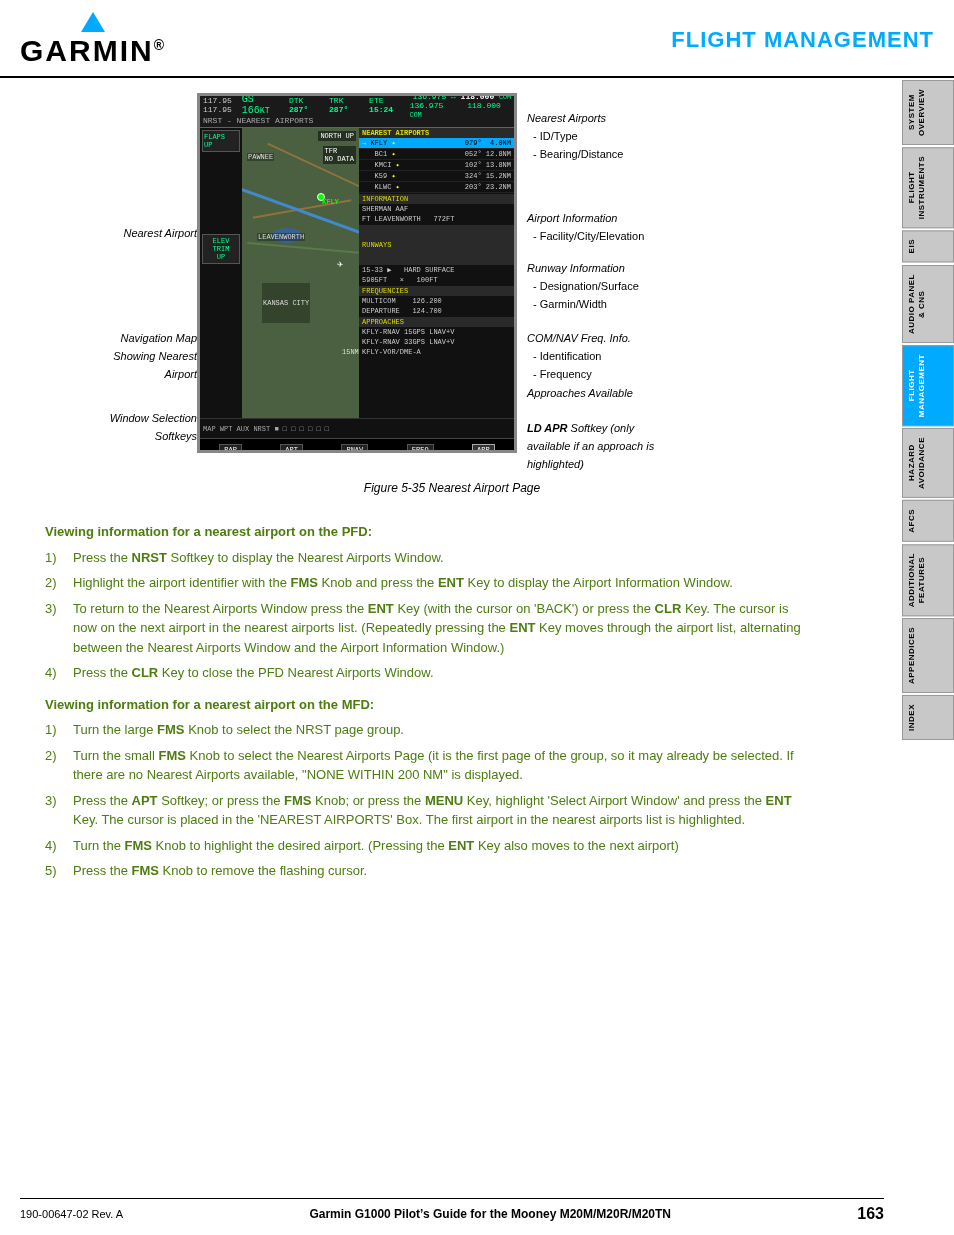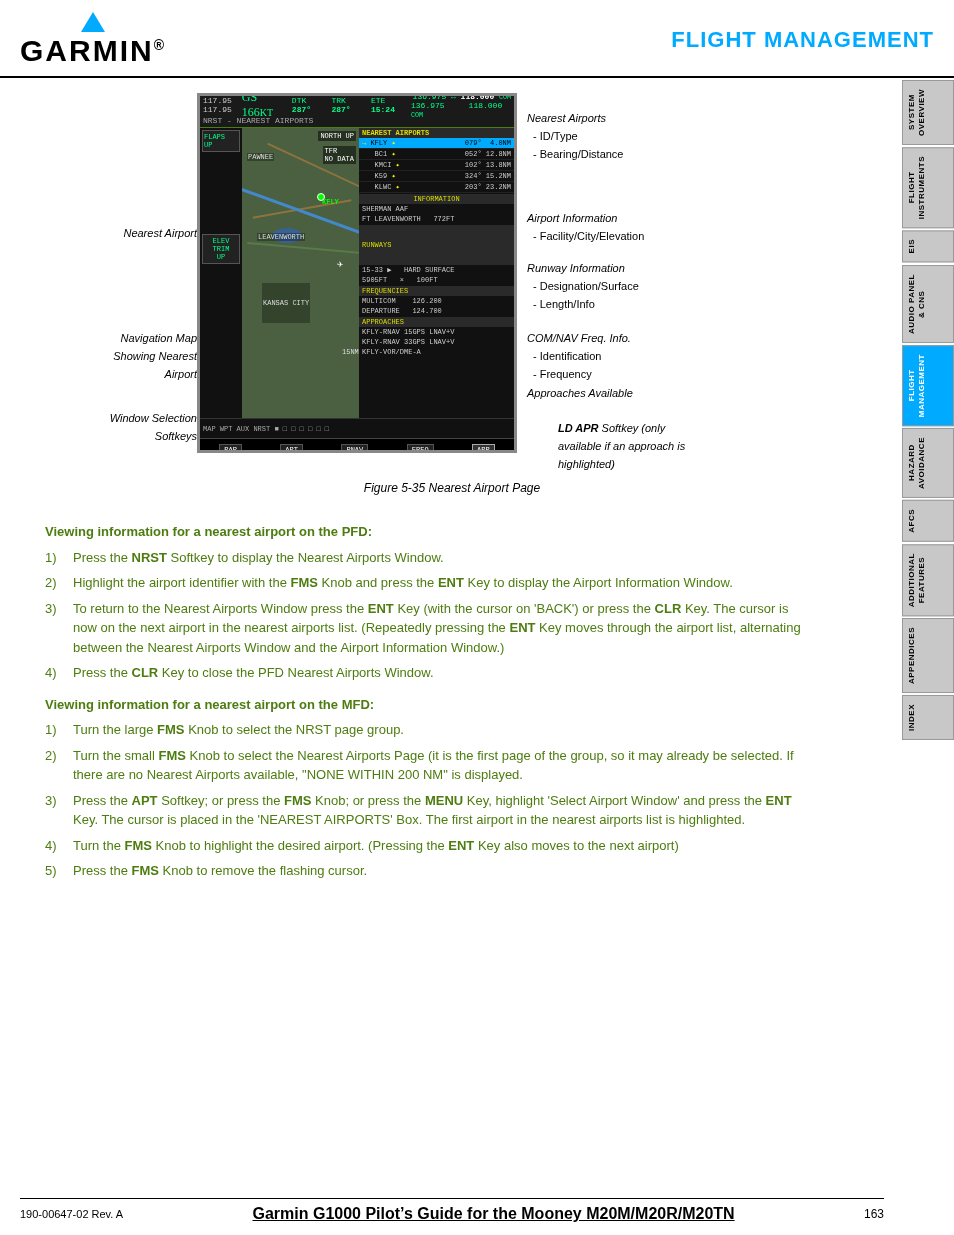--- a/index.html
+++ b/index.html
@@ -132,22 +132,22 @@
       left: 20px;
       right: 70px;
       display: flex;
       justify-content: space-between;
       align-items: center;
       font-size: 12px;
       border-top: 1px solid #000;
       padding-top: 6px;
     }
     .footer-left { font-size: 11px; }
-    .footer-center { font-weight: bold; font-size: 16px; text-decoration: underline; }
-    .footer-right { font-size: 12px; }
+    .footer-center { font-weight: bold; font-size: 12px; }
+    .footer-right { font-size: 16px; font-weight: bold; }
     .left-ann-col {
       width: 155px;
       flex-shrink: 0;
       position: relative;
     }
     .center-col {
       position: relative;
     }
     .right-ann-col {
       width: 200px;
@@ -223,21 +223,20 @@
       background: #00aaff;
       color: #000;
     }
     .avi-panel-row span.arrow { color: #ffff00; }
     .avi-info-title {
       background: #2a2a2a;
       color: #dddd00;
       padding: 1px 3px;
       font-size: 7px;
       margin-top: 1px;
-      text-align: center;
     }
     .avi-info-text {
       color: #ccc;
       padding: 1px 3px;
       font-size: 7px;
     }
     .avi-runway-title {
       background: #2a2a2a;
       color: #dddd00;
       padding: 16px 3px;
@@ -351,21 +350,21 @@
           <div style="position:absolute; top:315px; right:0; text-align:right;">
             <span class="ann-label">Window Selection<br>Softkeys</span>
           </div>
         </div>
 
         <div class="center-col">
           <div class="avi-screen">
 
             <div class="avi-top-bar">
               <span class="gs-val" style="color:#ccc;font-size:8px;">117.95<br>117.95</span>
-              <span style="margin:8px 4px;color:#00ff88;font-size:12px;font-family:Liberation Serif, serif;">GS 166<small>KT</small></span>
+              <span style="margin:8px 4px;color:#00ff88;font-size:10px;">GS 166<small>KT</small></span>
               <span style="color:#00ff88;font-size:8px;">DTK <b>287°</b></span>
               <span style="margin-left:4px;color:#00ff88;font-size:8px;">TRK <b>287°</b></span>
               <span style="margin-left:4px;color:#00ff88;font-size:8px;">ETE <b>15:24</b></span>
               <span style="margin-left:auto;color:#00ff88;font-size:8px;display:flex;flex-direction:column;align-items:flex-end;">
                 <span>136.975 ↔ <b style="color:#fff;">118.000</b> <small>COM</small></span>
                 <span>136.975 &nbsp;&nbsp;&nbsp; 118.000 <small>COM</small></span>
               </span>
             </div>
 
             <div class="avi-second-bar">
@@ -462,29 +461,29 @@
         </div>
 
         <div class="right-ann-col" style="position:relative; height:380px;">
           <div style="position:absolute; top:15px; left:10px;">
             <span class="ann-label"><i>Nearest Airports</i><br><span class="ann-detail">- ID/Type</span><br><span class="ann-detail">- Bearing/Distance</span></span>
           </div>
           <div style="position:absolute; top:115px; left:10px;">
             <span class="ann-label"><i>Airport Information</i><br><span class="ann-detail">- Facility/City/Elevation</span></span>
           </div>
           <div style="position:absolute; top:165px; left:10px;">
-            <span class="ann-label"><i>Runway Information</i><br><span class="ann-detail">- Designation/Surface</span><br><span class="ann-detail">- Length/Info</span></span>
+            <span class="ann-label"><i>Runway Information</i><br><span class="ann-detail">- Designation/Surface</span><br><span class="ann-detail">- Garmin/Width</span></span>
           </div>
           <div style="position:absolute; top:235px; left:10px;">
             <span class="ann-label"><i>COM/NAV Freq. Info.</i><br><span class="ann-detail">- Identification</span><br><span class="ann-detail">- Frequency</span></span>
           </div>
           <div style="position:absolute; top:290px; left:10px;">
             <span class="ann-label"><i>Approaches Available</i></span>
           </div>
-          <div style="position:absolute; top:325px; left:10px;margin-left:31px;">
+          <div style="position:absolute; top:325px; left:10px;">
             <span class="ann-label"><b>LD APR</b> Softkey (only<br>available if an approach is<br>highlighted)</span>
           </div>
         </div>
       </div>
 
       <div class="figure-caption">Figure 5-35  Nearest Airport Page</div>
     </div>
   </div>
 
   <div class="body-content">

